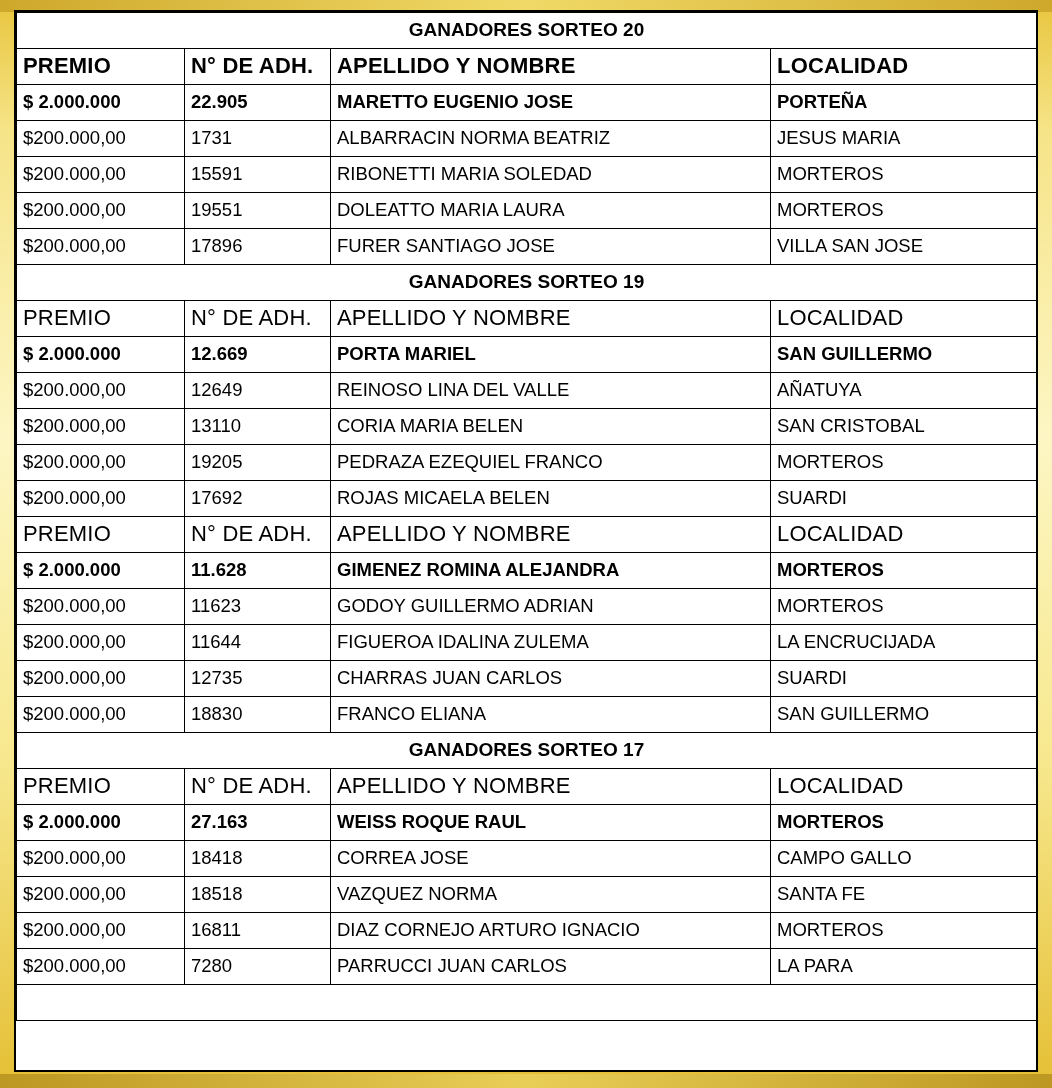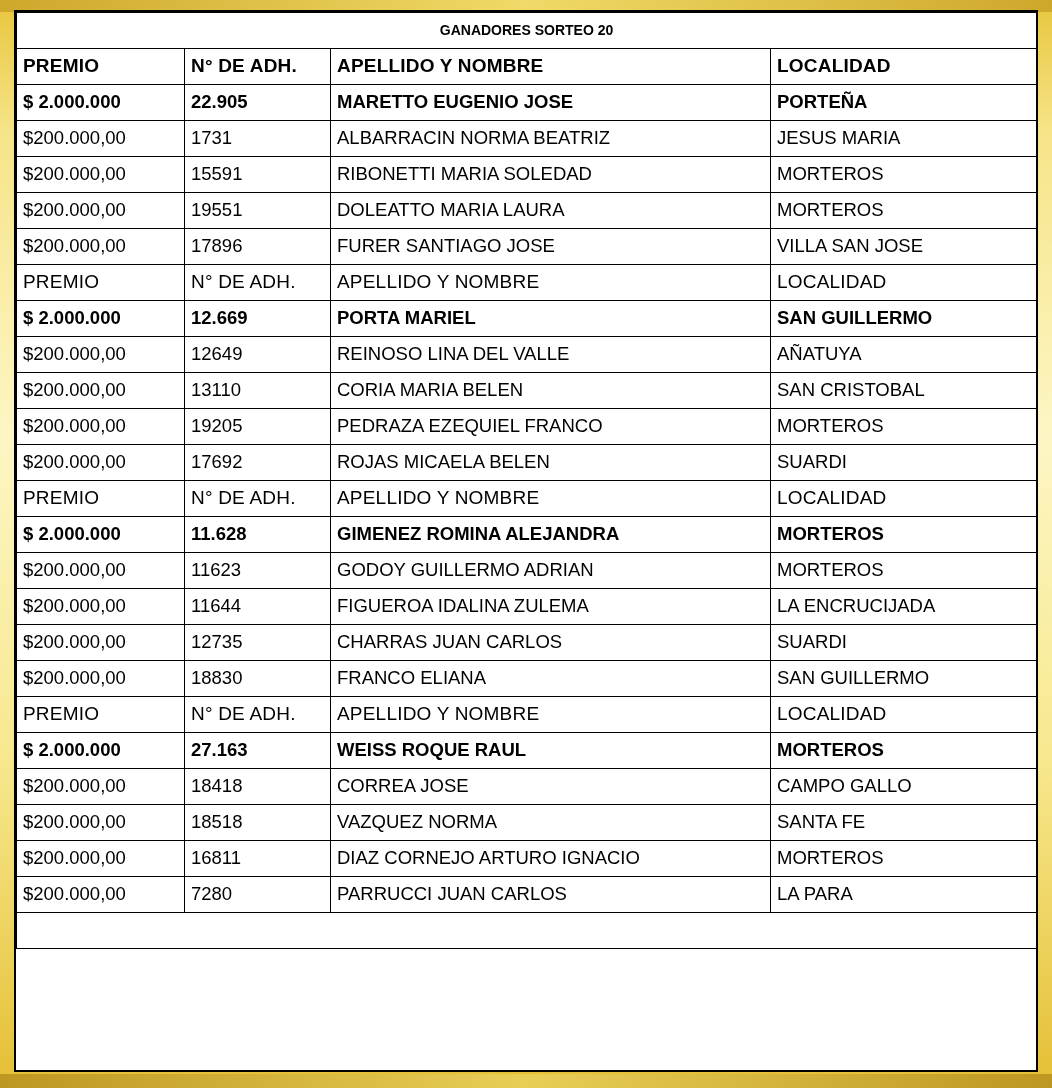--- a/index.html
+++ b/index.html
@@ -64,30 +64,30 @@
     overflow: hidden;
   }
   col.c1 { width: 168px; }
   col.c2 { width: 146px; }
   col.c3 { width: 440px; }
   col.c4 { width: 266px; }
 
   tr.section td {
     text-align: center;
     font-weight: bold;
-    font-size: 14px;
+    font-size: 19px;
     border-left: none;
     border-right: none;
   }
   tr.section td.edge-l { border-left: 1.5px solid #000; }
   tr.section td.edge-r { border-right: 1.5px solid #000; }
 
   tr.header td {
     font-weight: bold;
-    font-size: 19px;
+    font-size: 22px;
     letter-spacing: .2px;
   }
   tr.header td.h-name,
   tr.header td.h-loc {
     font-weight: bold;
   }
   tr.header.plain td.h-prize,
   tr.header.plain td.h-adh,
   tr.header.plain td.h-name,
   tr.header.plain td.h-loc {
@@ -150,20 +150,23 @@
             <td>19551</td>
             <td>DOLEATTO MARIA LAURA</td>
             <td>MORTEROS</td>
           </tr>
           <tr class="row">
             <td>$200.000,00</td>
             <td>17896</td>
             <td>FURER SANTIAGO JOSE</td>
             <td>VILLA SAN JOSE</td>
           </tr>
+          <tr class="section">
+            <td colspan="4" class="edge-l edge-r">GANADORES SORTEO 19</td>
+          </tr>
           <tr class="header plain">
             <td class="h-prize">PREMIO</td>
             <td class="h-adh">N° DE ADH.</td>
             <td class="h-name">APELLIDO Y NOMBRE</td>
             <td class="h-loc">LOCALIDAD</td>
           </tr>
           <tr class="major">
             <td>$ 2.000.000</td>
             <td>12.669</td>
             <td>PORTA MARIEL</td>
@@ -221,20 +224,23 @@
             <td>$200.000,00</td>
             <td>12735</td>
             <td>CHARRAS JUAN CARLOS</td>
             <td>SUARDI</td>
           </tr>
           <tr class="row">
             <td>$200.000,00</td>
             <td>18830</td>
             <td>FRANCO ELIANA</td>
             <td>SAN GUILLERMO</td>
+          </tr>
+          <tr class="section">
+            <td colspan="4" class="edge-l edge-r">GANADORES SORTEO 17</td>
           </tr>
           <tr class="header plain">
             <td class="h-prize">PREMIO</td>
             <td class="h-adh">N° DE ADH.</td>
             <td class="h-name">APELLIDO Y NOMBRE</td>
             <td class="h-loc">LOCALIDAD</td>
           </tr>
           <tr class="major">
             <td>$ 2.000.000</td>
             <td>27.163</td>

